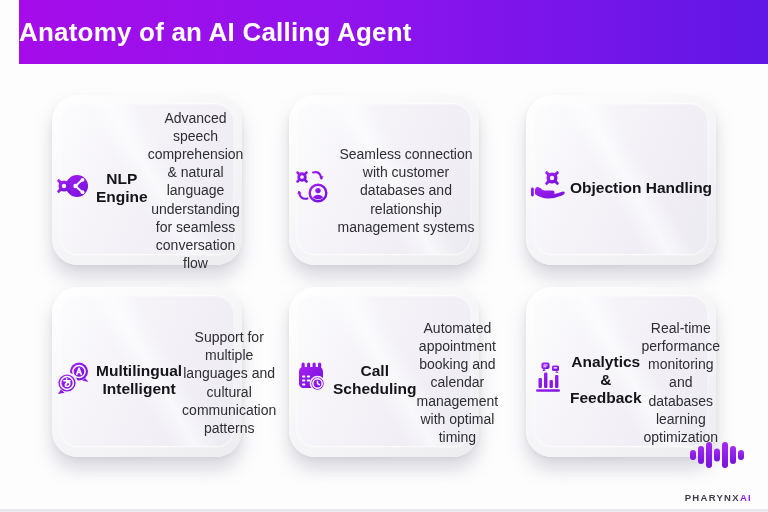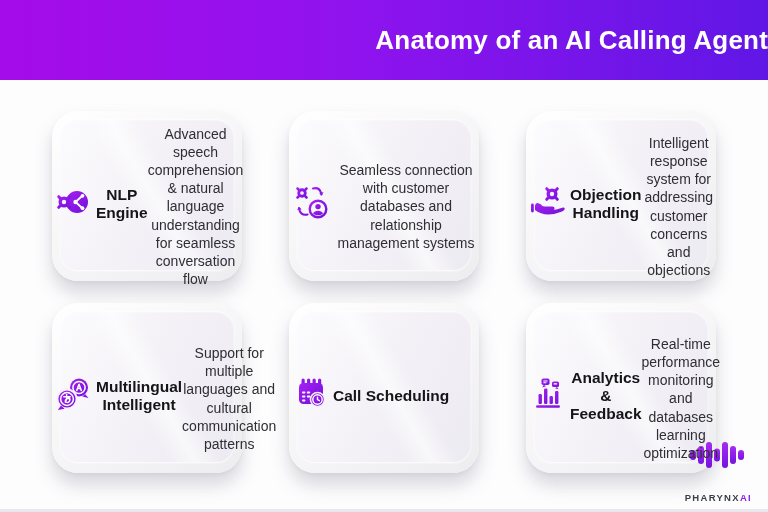--- a/index.html
+++ b/index.html
@@ -4,23 +4,23 @@
 <style>
   html, body { margin: 0; padding: 0; }
   body {
     width: 768px; height: 512px;
     background: #fdfdfe;
     font-family: "Liberation Sans", sans-serif;
     overflow: hidden;
     position: relative;
   }
   .header {
-    height: 80px;
+    height: 64px;
     background: linear-gradient(90deg, #a50ce9 0%, #9013ee 45%, #6017e6 100%);
-    display: flex; align-items: center; justify-content: flex-end;
+    display: flex; align-items: center; justify-content: flex-start; margin-left: 19px;
   }
   .header h1 {
     margin: 0;
     color: #ffffff;
     font-size: 26px;
     font-weight: 700;
     letter-spacing: 0.2px;
   }
   .cards {
     display: grid;
@@ -203,21 +203,20 @@
                 <line x1="2.8" y1="-2.8" x2="5.3" y2="-5.3"></line>
             </g>
             <circle r="5.5" fill="url(#pg3)"></circle>
             <circle r="2.2" fill="#f5f3f8"></circle>
           </g>
           <rect x="5" y="20.5" width="2.8" height="9" rx="1.4" fill="url(#pg3)"></rect>
           <path d="M9 22.8 q0.5 -3.4 3.2 -2.5 l2.6 1 q1.4 2.3 3.6 2.3 h8 q2.2 0 2.2 1.6 q0 1.7 -2.2 1.7 h-4.2 q7.6 0.5 13.9 -2.2 q2.3 -0.9 2.6 0.8 q0.3 1.8 -3.4 3.2 q-6.8 2.8 -13 2.8 q-7.5 0 -13.3 -4.4 z" fill="url(#pg3)"></path>
         </svg>
       </div>
       <div class="card-title">Objection Handling</div>
-      <div class="card-desc">Intelligent response system for addressing customer concerns and objections</div>
     </div>
   </div>
 
   <div class="card">
     <div class="card-content">
       <div class="card-icon">
         <svg width="44" height="38" viewBox="0 0 44 38">
           <defs>
               <linearGradient id="pg4" x1="0" y1="0" x2="1" y2="1">
             <stop offset="0" stop-color="#a620f2"></stop>
@@ -260,20 +259,21 @@
             <rect x="13" y="20.5" width="3.4" height="1.9" rx="0.9"></rect>
             <rect x="17.8" y="20.5" width="3.4" height="1.9" rx="0.9"></rect>
             <rect x="13" y="24.5" width="3.4" height="1.9" rx="0.9"></rect>
           </g>
           <circle cx="28.5" cy="24.5" r="7" fill="url(#pg5)" stroke="#f4f2f7" stroke-width="1.6"></circle>
           <circle cx="28.5" cy="24.5" r="4.7" fill="none" stroke="#fff" stroke-width="1.4"></circle>
           <path d="M28.5 22.3 v2.2 l1.9 1.2" stroke="#fff" stroke-width="1.4" fill="none" stroke-linecap="round"></path>
         </svg>
       </div>
       <div class="card-title">Call Scheduling</div>
+      <div class="card-desc">Automated appointment booking and calendar management with optimal timing</div>
     </div>
   </div>
 
   <div class="card">
     <div class="card-content">
       <div class="card-icon">
         <svg width="44" height="38" viewBox="0 0 44 38">
           <defs>
               <linearGradient id="pg6" x1="0" y1="0" x2="1" y2="1">
             <stop offset="0" stop-color="#a620f2"></stop>

